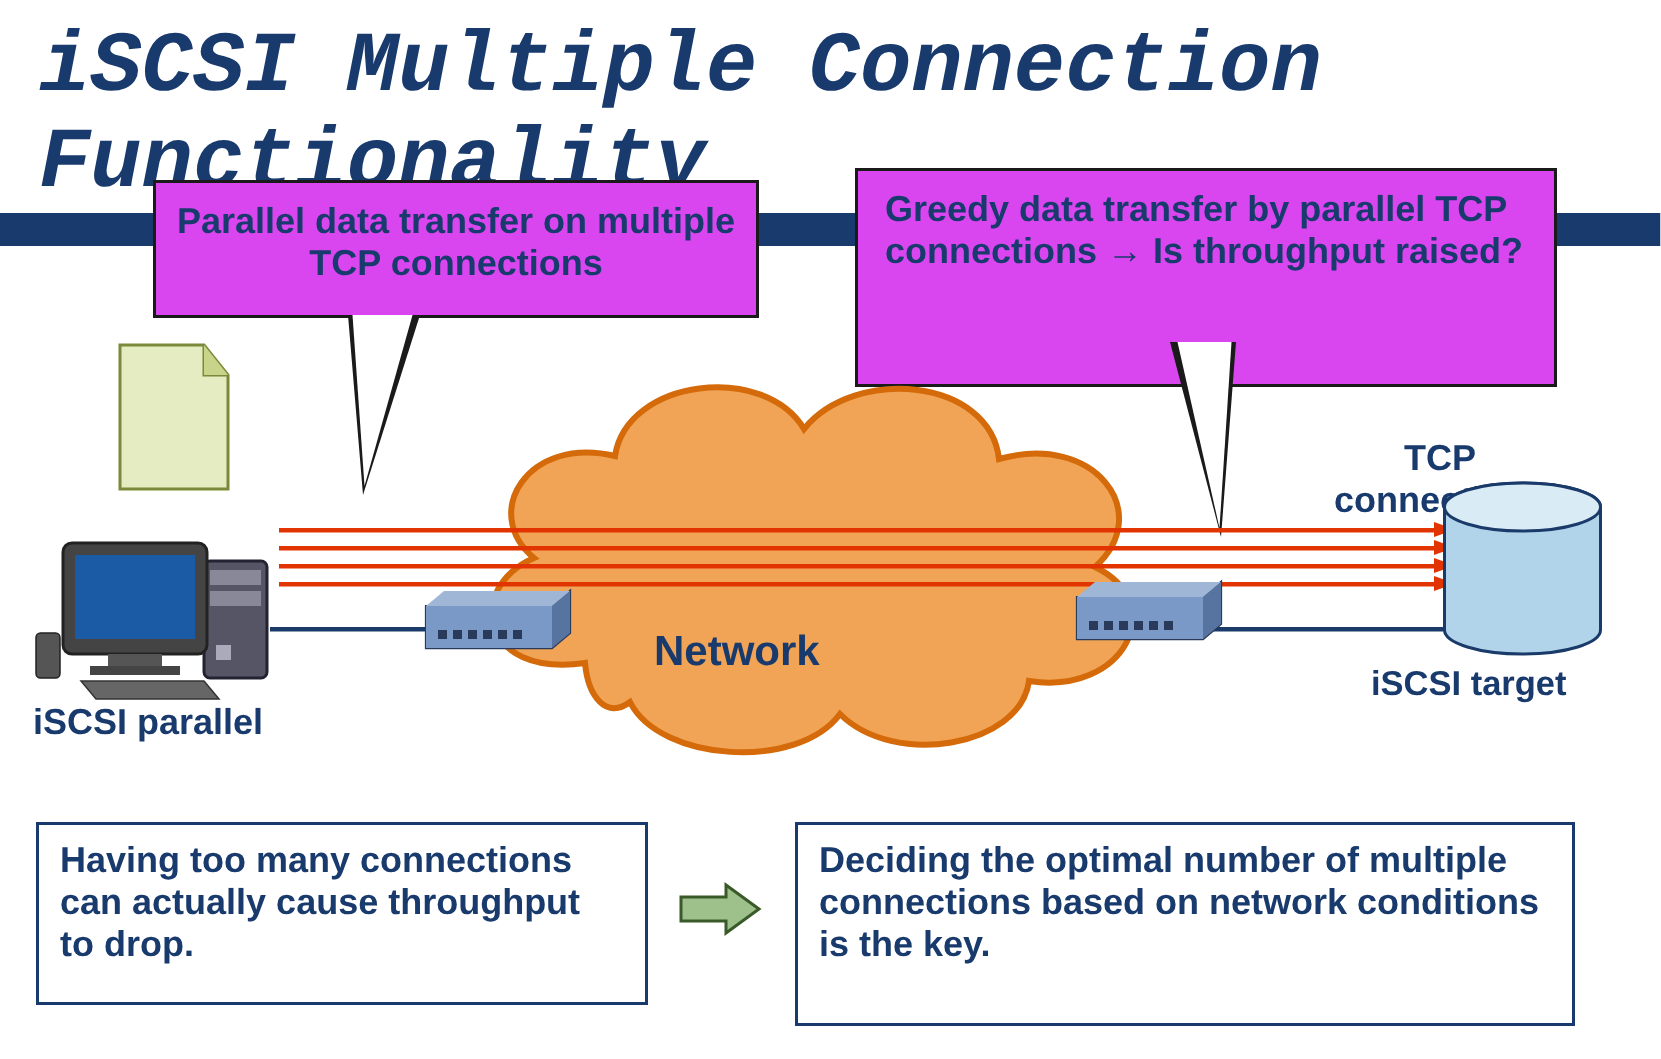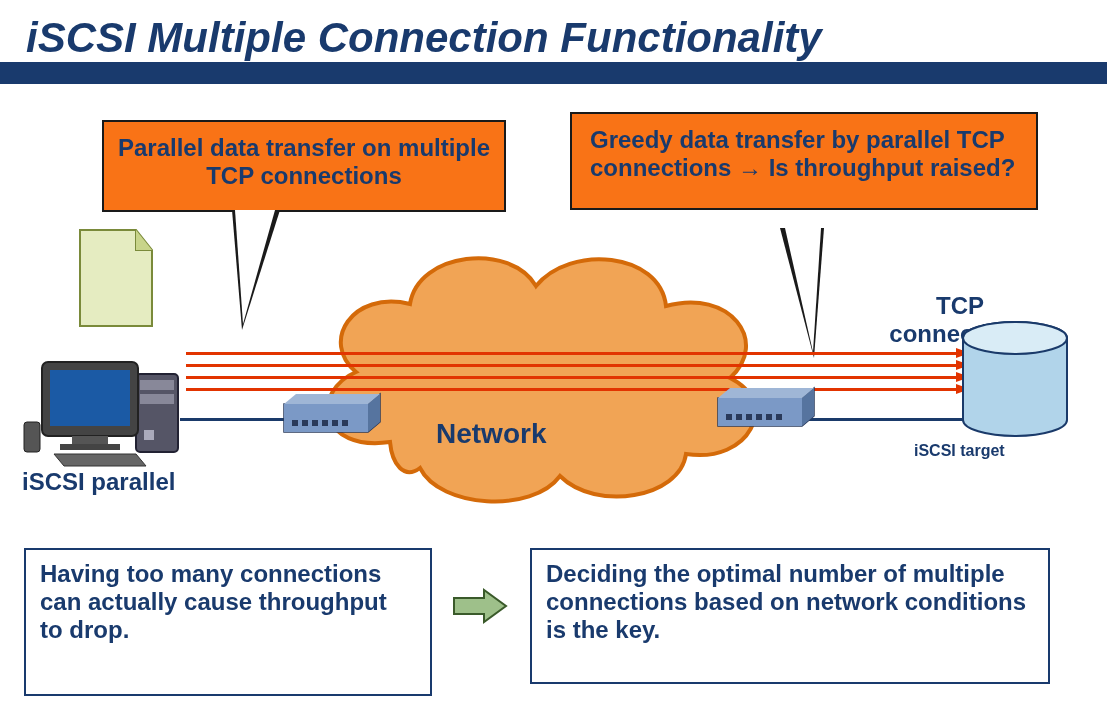--- a/index.html
+++ b/index.html
@@ -6,52 +6,53 @@
     margin: 0;
     font-family: Verdana, Arial, sans-serif;
     width: 1107px;
     height: 706px;
     background: #fff;
     position: relative;
     overflow: hidden;
   }
   .title {
     color: #193a6d;
-    font-size: 42px;
+    font-size: 57px;
     font-weight: bold;
     font-style: italic;
     padding: 14px 0 0 26px;
+    font-family: Liberation Mono, monospace;
   }
   .title-bar {
     height: 22px;
     background: #193a6d;
     width: 100%;
   }
   .callout {
     position: absolute;
-    background: #f97316;
+    background: #d946ef;
     border: 2px solid #1a1a1a;
     box-sizing: border-box;
     color: #193a6d;
     font-weight: bold;
     text-align: center;
   }
   .callout-left {
     left: 102px;
     top: 120px;
     width: 404px;
     height: 92px;
     font-size: 24px;
     padding: 12px 10px;
   }
   .callout-right {
     left: 570px;
     top: 112px;
     width: 468px;
-    height: 98px;
+    height: 146px;
     font-size: 24px;
     padding: 12px 18px;
     text-align: left;
   }
   
   .tail {
     position: absolute;
     width: 0; height: 0;
   }
   .tail-left-out {
@@ -150,36 +151,36 @@
   .cylinder {
     position: absolute;
     left: 960px; top: 320px;
     width: 110px; height: 120px;
   }
   .target-label {
     position: absolute;
     left: 914px; top: 442px;
     color: #193a6d;
     font-weight: bold;
-    font-size: 16px;
+    font-size: 23px;
   }
   
   .bottom-box {
     position: absolute;
     border: 2px solid #193a6d;
     color: #193a6d;
     font-weight: bold;
     font-size: 24px;
     padding: 10px 14px;
     box-sizing: border-box;
     background: #fff;
   }
   .bottom-left {
     left: 24px; top: 548px;
-    width: 408px; height: 148px;
+    width: 408px; height: 122px;
   }
   .bottom-right {
     left: 530px; top: 548px;
     width: 520px; height: 136px;
   }
   .green-arrow {
     position: absolute;
     left: 452px; top: 588px;
     width: 56px; height: 36px;
   }

